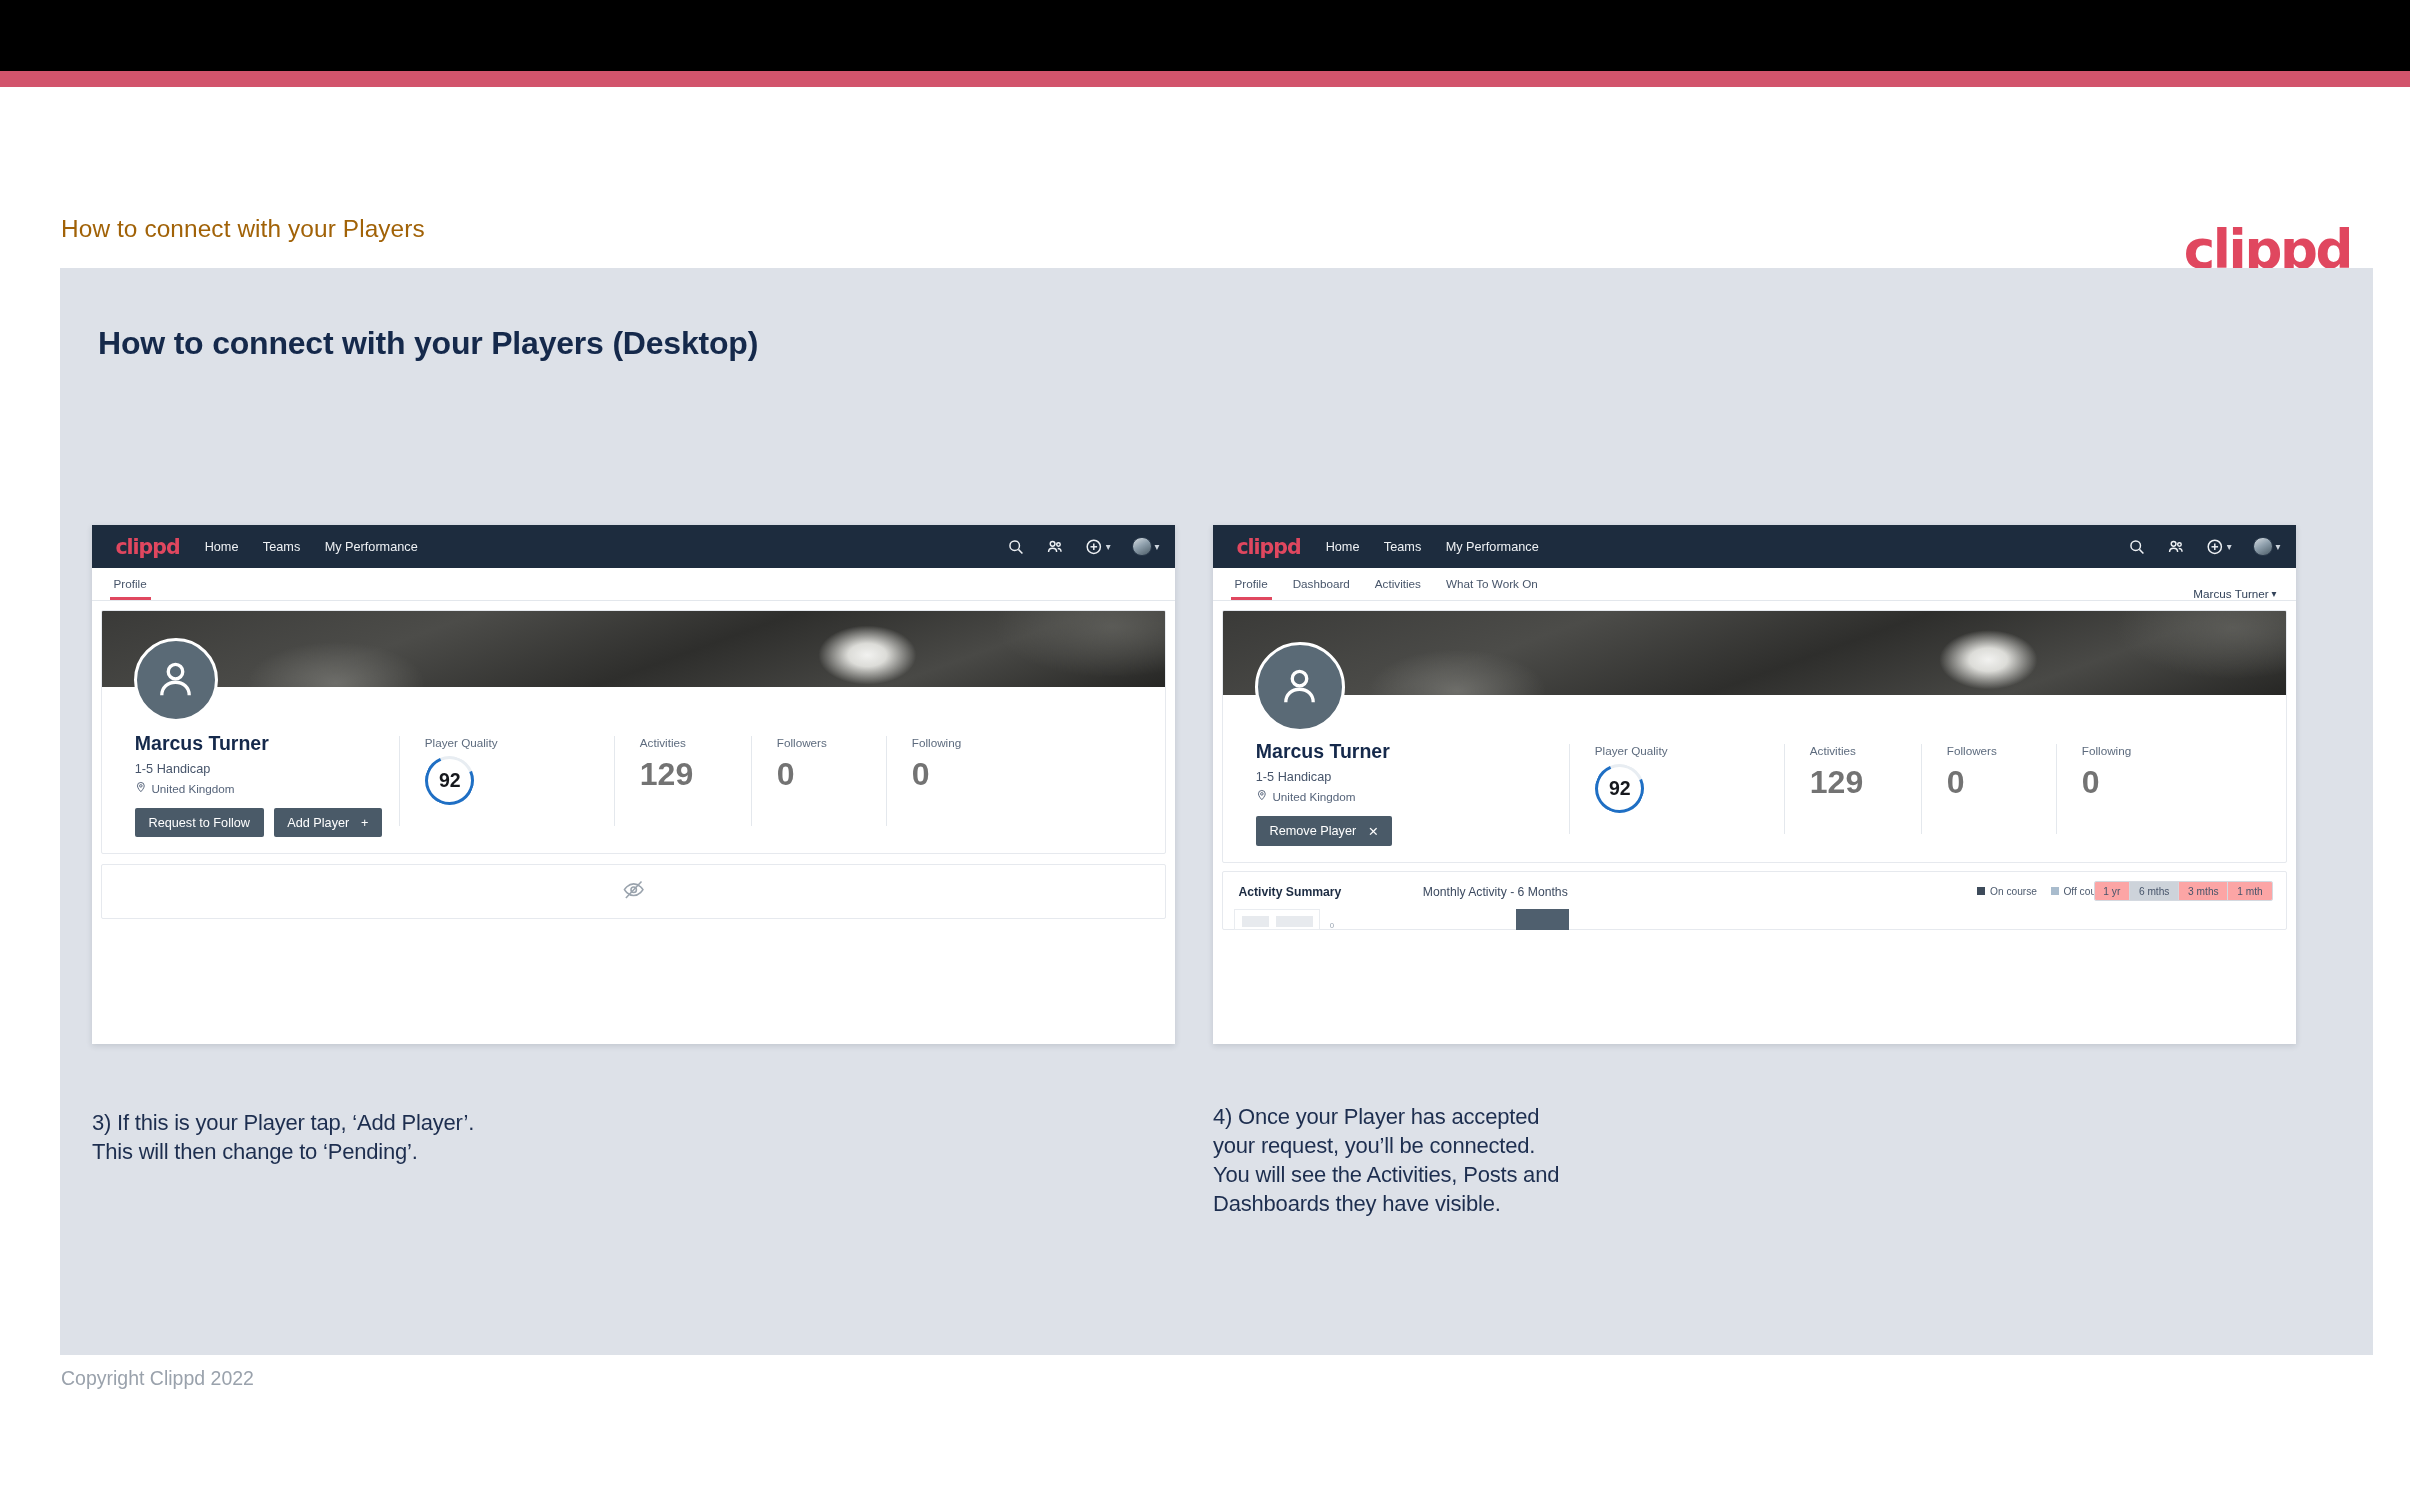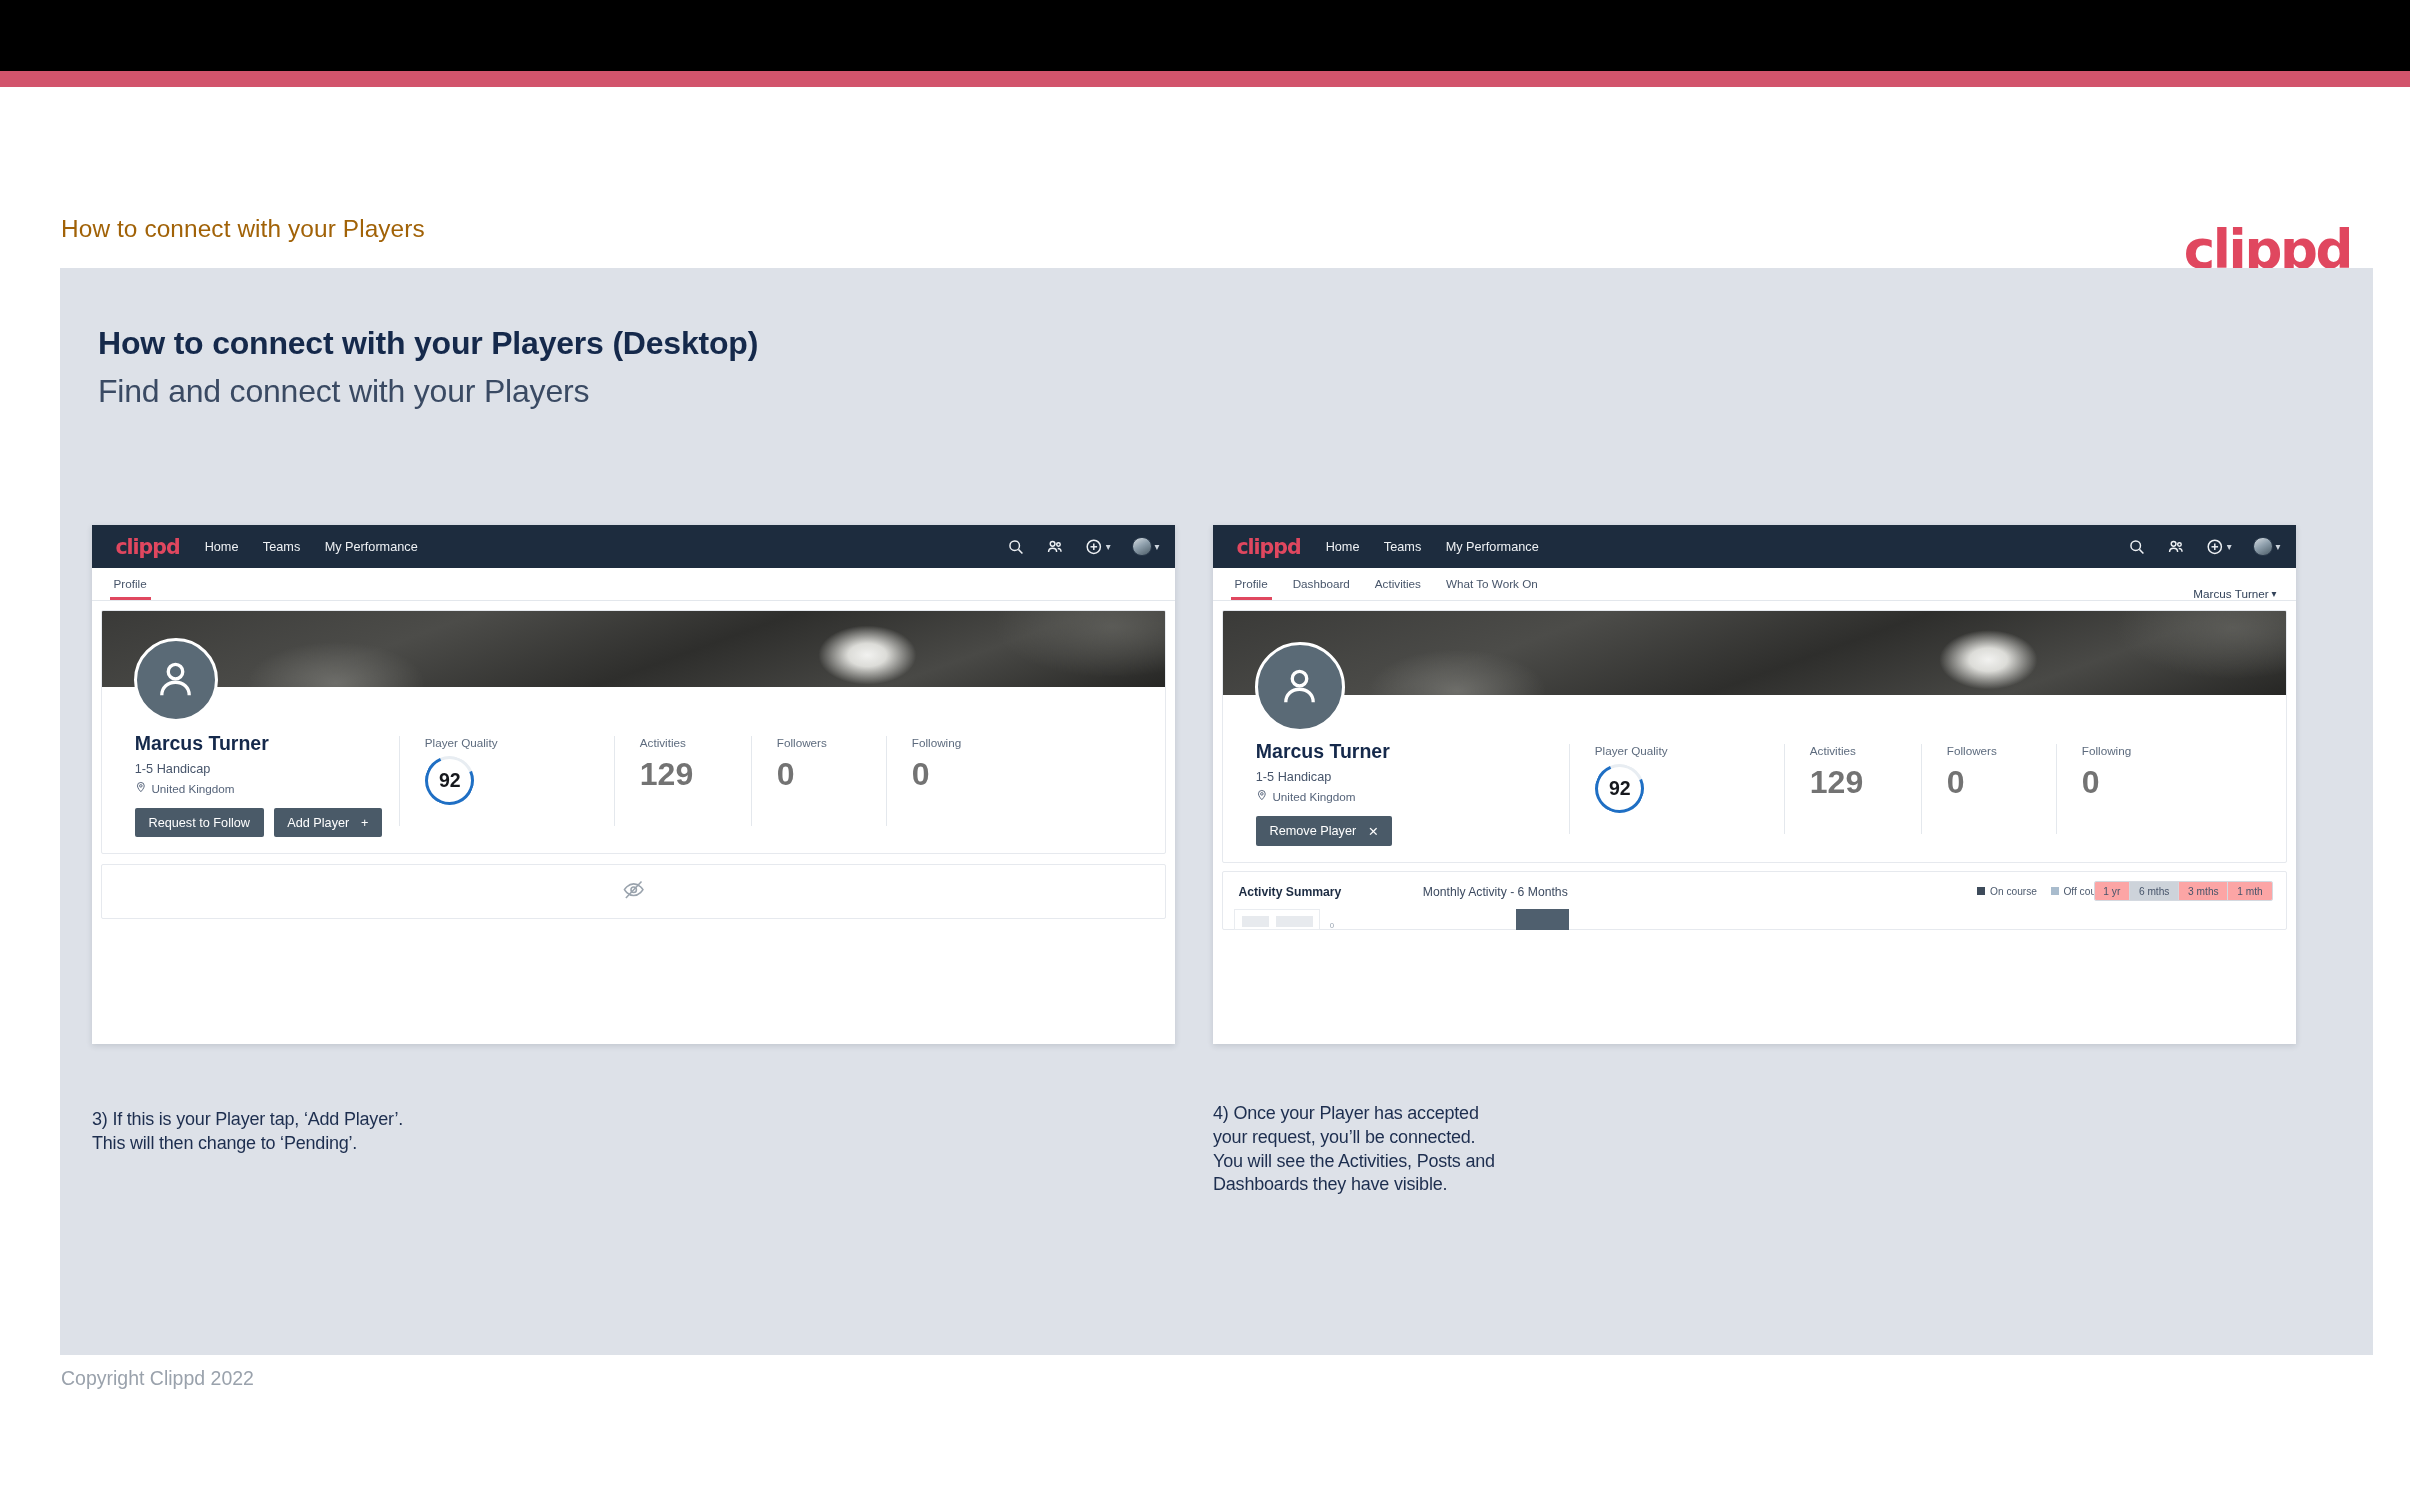--- a/index.html
+++ b/index.html
@@ -153,21 +153,21 @@
   .seg div:first-child { border-left:none; }
   .seg div.sel { background:#cdd3da; }
   .act-ghost { position:absolute; left:11.7px; top:37px; width:86px; height:21.5px; border:1px solid #e9ecf0; }
   .act-ghost i { position:absolute; top:5.9px; height:11.7px; background:#e7eaee; display:block; }
   .act-ghost i:nth-child(1){ left:6.8px; width:27px; }
   .act-ghost i:nth-child(2){ left:41px; width:37px; }
   .act-bar { position:absolute; left:293px; top:37px; width:53px; height:21.5px; background:#4f5f6e; }
   .act-zero { position:absolute; left:107px; top:49px; font-size:7.8px; color:#9aa5b2; }
 
   
-  .caption { position:absolute; font-size:18px; color:#1d2e4f; line-height:1.32; letter-spacing:-0.2px; }
+  .caption { position:absolute; font-size:22px; color:#1d2e4f; line-height:1.32; letter-spacing:-0.2px; }
   .cap-left  { left:32px;  top:840px; width:975px; }
   .cap-right { left:1153px; top:834px; width:761px; }
 
   
   .footer { position:absolute; left:61px; top:1367px; font-size:19.5px; color:#9aa2ac; }
 </style>
 </head>
 <body>
 
 <div class="top-black"></div>
@@ -175,21 +175,20 @@
 
 <div class="slide-header">
   <div class="hdr-title">How to connect with your Players</div>
   <div class="hdr-logo">clippd</div>
   <div class="hdr-rule"></div>
 </div>
 
 <div class="panel">
 
   <div class="panel-title">How to connect with your Players (Desktop)</div>
-  <div class="panel-subtitle">Find and connect with your Players</div>
 
   <div class="shot shot-left">
 
     <div class="appbar">
       <div class="appbar-logo">clippd</div>
       <div class="appbar-nav">
         <span>Home</span>
         <span>Teams</span>
         <span>My Performance</span>
       </div>

